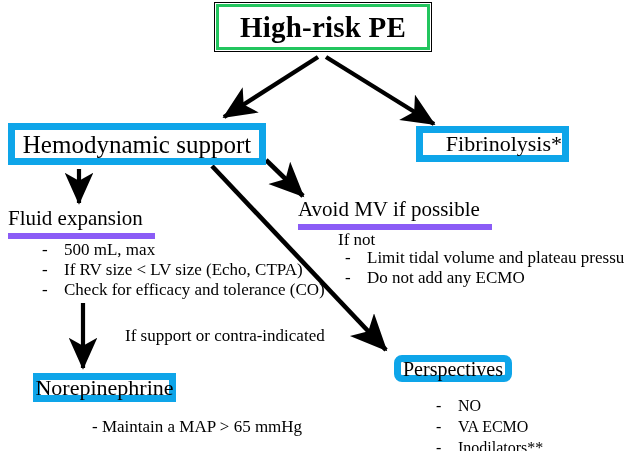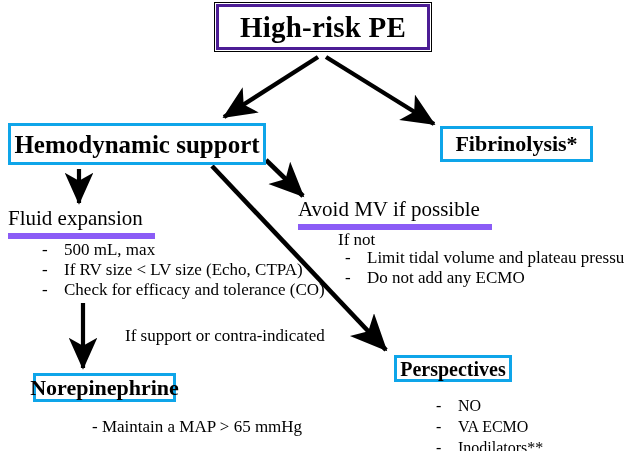--- a/index.html
+++ b/index.html
@@ -27,59 +27,60 @@
     justify-content: center;
     white-space: nowrap;
     line-height: 1;
   }
   
   #node-root {
     left: 216px;
     top: 4px;
     width: 214px;
     height: 46px;
-    border: 3px solid #4c1d95;
+    border: 3px solid #22c55e;
     outline: 1px solid #000000;
     outline-offset: 1px;
     font-weight: bold;
     font-size: 29px;
     letter-spacing: 0.2px;
   }
   
   .node-gray {
-    border: 3px solid #0ea5e9;
-    font-weight: bold;
+    border: 7px solid #0ea5e9;
   }
   #node-hemo {
     left: 8px;
     top: 123px;
     width: 258px;
     height: 42px;
     font-size: 25px;
   }
   #node-fibrino {
-    left: 440px;
+    left: 416px;
     top: 126px;
     width: 153px;
     height: 36px;
     font-size: 22px;
+    justify-content: flex-end;
   }
   #node-norepi {
     left: 33px;
     top: 373px;
     width: 143px;
     height: 29px;
     font-size: 22px;
   }
   #node-persp {
     left: 394px;
     top: 355px;
     width: 118px;
     height: 27px;
     font-size: 20px;
+    border-radius: 8px;
   }
   
   .heading {
     position: absolute;
     white-space: nowrap;
     font-size: 21px;
     line-height: 1;
     padding-bottom: 4px;
     border-bottom: 6px solid #8b5cf6;
   }

